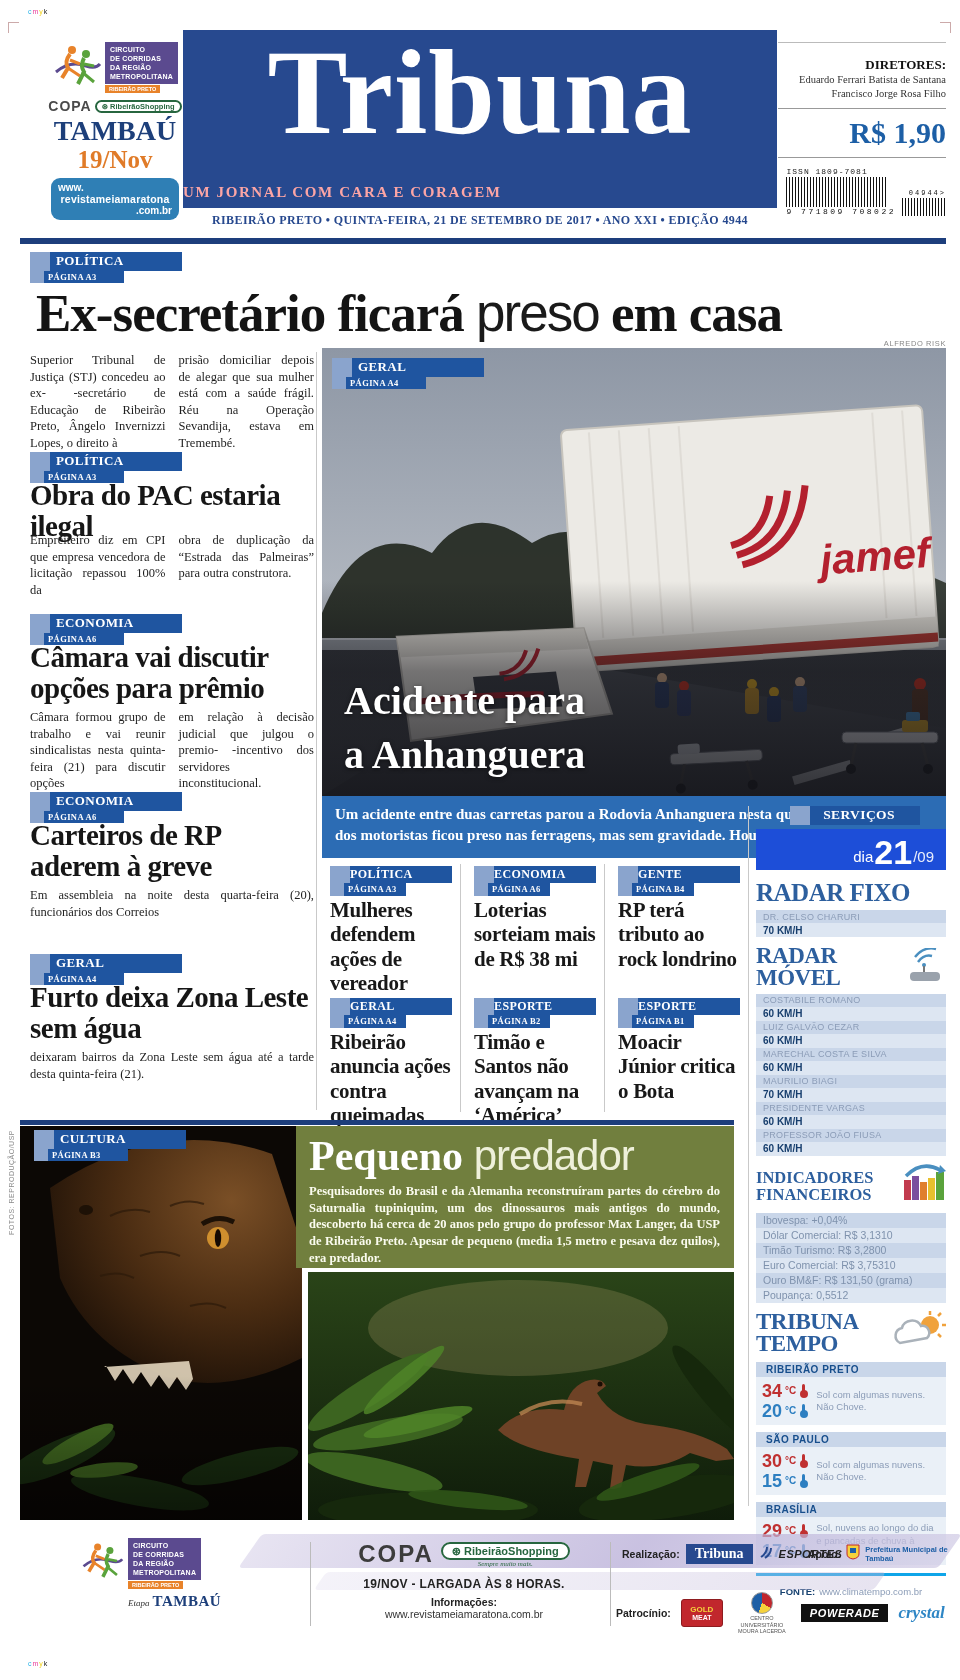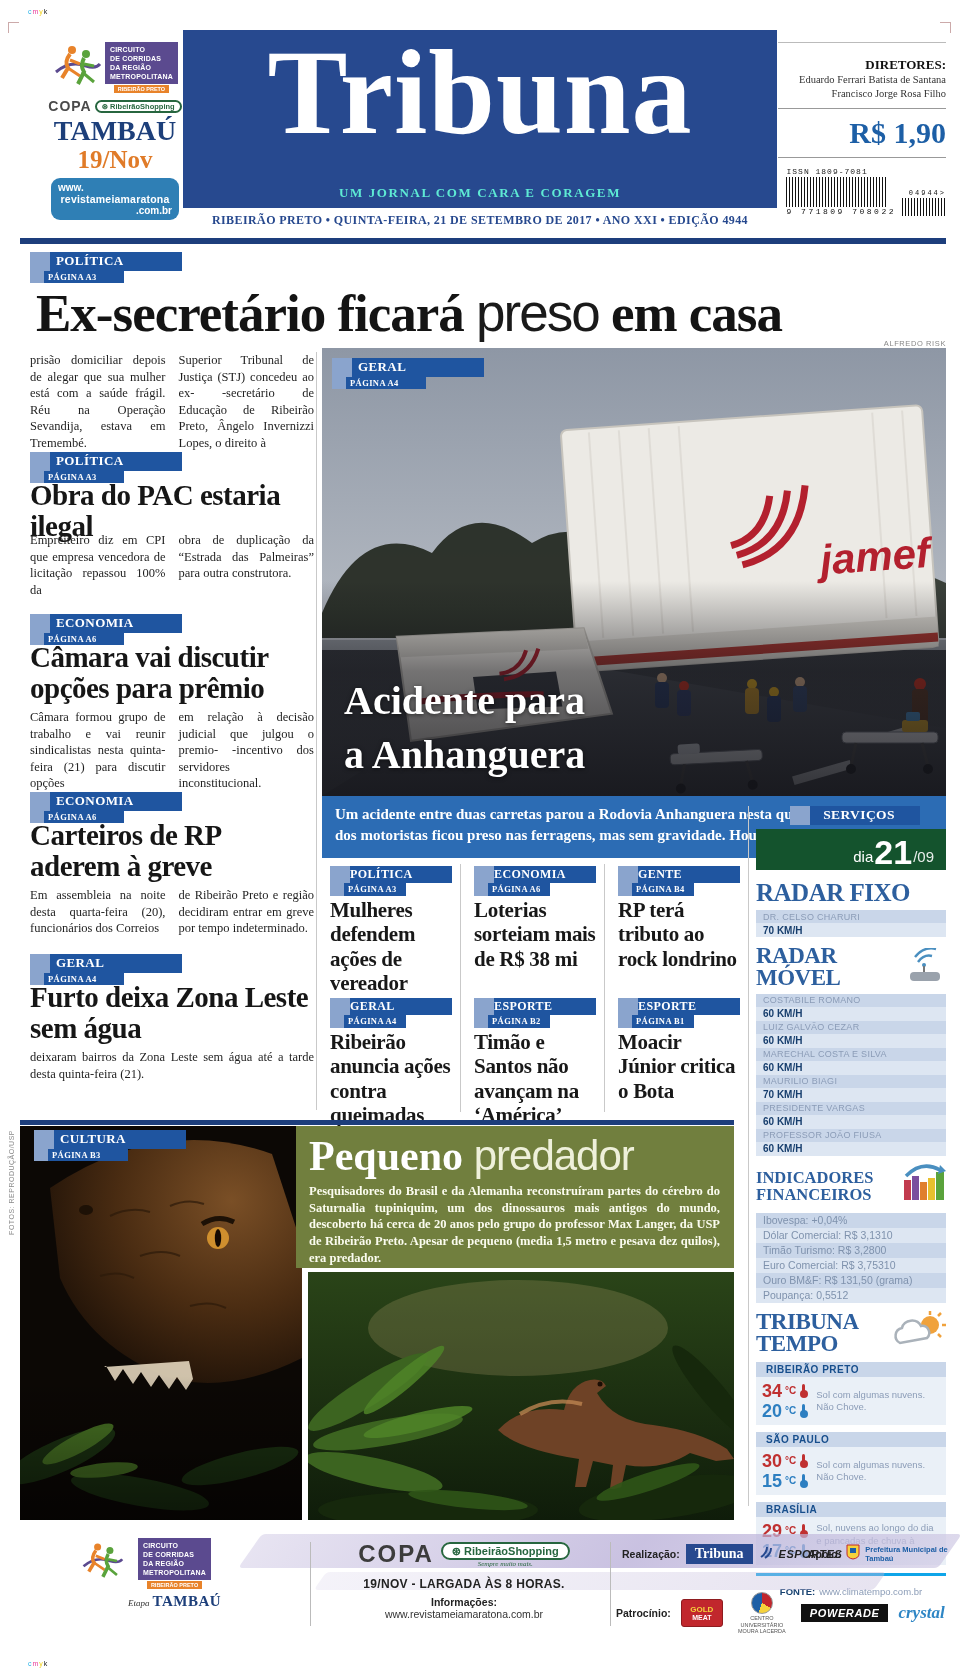--- a/index.html
+++ b/index.html
@@ -23,21 +23,21 @@
   .adt-tambau{font:bold 28px/1 "Liberation Serif",serif;color:#1d3f7a;margin-top:3px;}
   .adt-date{font:bold 25px/1 "Liberation Serif",serif;color:#e07b28;margin-top:2px;}
   .adt-url{background:#2f7fb5;border-radius:9px;color:#fff;width:128px;padding:4px 7px;margin-top:6px;box-sizing:border-box;}
   .adt-url .u1{display:block;font:bold 10px/1.1 "Liberation Sans",sans-serif;text-align:left;}
   .adt-url .u2{display:block;font:bold 10.5px/1.15 "Liberation Sans",sans-serif;text-align:center;letter-spacing:.2px;}
   .adt-url .u3{display:block;font:bold 10px/1.1 "Liberation Sans",sans-serif;text-align:right;}
 
   
   #masthead{left:183px;top:30px;width:594px;height:178px;background:#27498f;display:flex;flex-direction:column;justify-content:space-between;padding-bottom:7px;box-sizing:border-box;}
   .mast-title{font-weight:bold;font-size:120px;line-height:1.02;color:#fff;text-align:center;letter-spacing:1px;margin-top:2px;}
-  .mast-slogan{font-weight:bold;font-size:13px;color:#5eead4;text-align:center;letter-spacing:1.6px;}
+  .mast-slogan{font-weight:bold;font-size:15px;color:#fca5a5;text-align:left;letter-spacing:1.6px;}
   #dateline{left:183px;top:213px;width:594px;font:bold 12px "Liberation Serif",serif;color:#26488e;text-align:center;letter-spacing:.4px;}
   #info-col{left:778px;top:42px;width:168px;border-top:1px solid #bbb;padding-top:14px;}
   .dir-label{font:bold 13px "Liberation Serif",serif;color:#111;text-align:right;}
   .dir-name{font:10.5px/1.35 "Liberation Serif",serif;color:#333;text-align:right;}
   .info-rule{border-top:1px solid #999;margin:7px 0;}
   .price{font:bold 30px "Liberation Serif",serif;color:#1d5fa6;text-align:right;}
   .barcode-wrap{display:flex;justify-content:flex-end;gap:6px;align-items:flex-end;margin-top:9px;}
   .bc-issn{font:8px "Liberation Mono",monospace;letter-spacing:1px;color:#222;}
   .bc-bars{width:100px;height:30px;background:repeating-linear-gradient(90deg,#111 0 1px,#fff 1px 3px);margin-top:1px;}
   .bc-digits{font:8px "Liberation Mono",monospace;letter-spacing:2.5px;color:#111;}
@@ -79,21 +79,21 @@
   #vline-c{left:604px;top:864px;height:248px;}
   #vline-d{left:748px;top:806px;height:700px;}
 
   
   .tz-title{position:absolute;width:124px;font:bold 21px/1.16 "Liberation Serif",serif;letter-spacing:-.3px;color:#181818;}
 
   
   #rail{left:756px;top:806px;width:190px;}
   .slab-rail{position:static;display:block;margin-left:34px;}
   .slab-rail .slab-main{width:130px;text-align:center;padding-left:14px;font-size:13.5px;}
-  .day-box{height:36px;background:#14532d;margin-top:4px;display:flex;align-items:flex-end;justify-content:flex-end;padding:2px 12px 3px;color:#fff;gap:1px;}
+  .day-box{height:36px;background:#1d4ed8;margin-top:4px;display:flex;align-items:flex-end;justify-content:flex-end;padding:2px 12px 3px;color:#fff;gap:1px;}
   .day-pre{font:15px "Liberation Sans",sans-serif;margin-bottom:2px;}
   .day-num{font:bold 34px/0.9 "Liberation Sans",sans-serif;}
   .day-suf{font:15px "Liberation Sans",sans-serif;margin-bottom:2px;opacity:.9;}
   .rail-h1{font:bold 25px/1 "Liberation Serif",serif;color:#2d5f9e;letter-spacing:-.5px;margin:10px 0 5px;}
   .rail-h-row{display:flex;justify-content:space-between;align-items:center;margin:8px 0 5px;}
   .rail-h2{font:bold 23px/0.95 "Liberation Serif",serif;color:#2d5f9e;letter-spacing:-.5px;margin:0;}
   .rail-h3{font:bold 16.5px/1.05 "Liberation Serif",serif;color:#2d5f9e;margin:0;}
   .rrow-name{background:#c9d6e9;color:#8b9cb7;font:9px "Liberation Sans",sans-serif;padding:1.5px 7px;letter-spacing:.3px;}
   .rrow-speed{background:#dde6f2;color:#173e6d;font:bold 10px "Liberation Sans",sans-serif;padding:1.5px 7px;}
   .irow{font:10.5px "Liberation Sans",sans-serif;color:#7f92ad;padding:1.5px 7px;}
@@ -125,21 +125,21 @@
   .gb-text{margin-top:5px;font:bold 12.5px/1.33 "Liberation Serif",serif;color:#fbfcef;text-align:justify;}
   #jungle{left:308px;top:1272px;width:426px;height:248px;overflow:hidden;}
   #culture-credit{left:8px;top:1130px;writing-mode:vertical-rl;transform:rotate(180deg);font:7px "Liberation Sans",sans-serif;color:#8a8a8a;letter-spacing:.5px;}
 
   
   #footer{left:20px;top:1532px;width:926px;height:104px;}
   .ft-swoosh1{position:absolute;left:230px;top:2px;width:700px;height:34px;background:linear-gradient(95deg,#ddd8ec,#b2a7d4 55%,#cfc9e4);transform:skewX(-35deg);opacity:.7;border-radius:4px;}
   .ft-swoosh2{position:absolute;left:300px;top:40px;width:560px;height:18px;background:linear-gradient(95deg,#e4e0f0,#c3bada);transform:skewX(-35deg);opacity:.4;border-radius:4px;}
   .ftz{position:absolute;z-index:2;}
   #ft-logo{left:60px;top:6px;display:flex;gap:4px;}
-  .ft-logo-txt{display:flex;flex-direction:column;align-items:center;}
+  .ft-logo-txt{display:flex;flex-direction:column;align-items:flex-start;}
   .ft-etapa{margin-top:3px;text-align:center;}
   .ft-etapa .e{font:italic 9px "Liberation Serif",serif;color:#333;margin-right:3px;}
   .ft-etapa .t{font:bold 15px "Liberation Serif",serif;color:#1d3f7a;letter-spacing:.5px;}
   #ft-div1{left:290px;top:10px;height:84px;border-left:1px solid #bbb;}
   #ft-center{left:306px;top:8px;width:276px;text-align:center;}
   .ft-copa-row{display:flex;justify-content:center;align-items:center;gap:7px;}
   .ft-copa{font:bold 24px "Liberation Sans",sans-serif;color:#3c3c3c;letter-spacing:2px;}
   .pill-lg{border:2px solid #27663f;border-radius:12px;padding:1px 9px;font:bold 11px "Liberation Sans",sans-serif;color:#27663f;background:#fff;white-space:nowrap;}
   .pill-tag{font:italic 7px "Liberation Serif",serif;color:#27663f;display:block;margin-top:1px;}
   .ft-event{font:bold 12px "Liberation Sans",sans-serif;color:#222;margin-top:9px;letter-spacing:.3px;}
@@ -235,22 +235,22 @@
   </div>
   <div class="abs" id="top-rule"></div>
 
   <div class="slab" style="left:30px;top:252px;">
     <span class="slab-main">POLÍTICA</span>
     <span class="slab-sub">PÁGINA A3</span>
   </div>
   <h1 class="abs" id="lead-headline" style="margin:8px;"><span>Ex-secretário ficará </span><span class="hl-light">preso</span><span> em casa</span></h1>
   <div class="abs" id="photo-credit">ALFREDO RISK</div>
   <div class="abs story-text twocol" id="lead-text">
+    <p>Superior Tribunal de Justiça (STJ) concedeu ao ex- -secretário de Educação de Ribeirão Preto, Ângelo Invernizzi Lopes, o direito à</p>
     <p>prisão domiciliar depois de alegar que sua mulher está com a saúde frágil. Réu na Operação Sevandija, estava em Tremembé.</p>
-    <p>Superior Tribunal de Justiça (STJ) concedeu ao ex- -secretário de Educação de Ribeirão Preto, Ângelo Invernizzi Lopes, o direito à</p>
   </div>
 
   <div class="slab" style="left:30px;top:452px;">
     <span class="slab-main">POLÍTICA</span>
     <span class="slab-sub">PÁGINA A3</span>
   </div>
   <h2 class="abs story-title" id="s2-title" style="margin:0;">Obra do PAC estaria ilegal</h2>
   <div class="abs story-text twocol" id="s2-text">
     <p>Empreiteiro diz em CPI que empresa vencedora de licitação repassou 100% da</p>
       <p>obra de duplicação da “Estrada das Palmeiras” para outra construtora.</p>
@@ -266,21 +266,20 @@
       <p>em relação à decisão judicial que julgou o premio- -incentivo dos servidores inconstitucional.</p>
   </div>
 
   <div class="slab" style="left:30px;top:792px;">
     <span class="slab-main">ECONOMIA</span>
     <span class="slab-sub">PÁGINA A6</span>
   </div>
   <h2 class="abs story-title" id="s4-title" style="margin:0;">Carteiros de RP aderem à greve</h2>
   <div class="abs story-text twocol" id="s4-text">
     <p>Em assembleia na noite desta quarta-feira (20), funcionários dos Correios</p>
-      <p>de Ribeirão Preto e região decidiram entrar em greve por tempo indeterminado.</p>
   </div>
 
   <div class="slab" style="left:30px;top:954px;">
     <span class="slab-main">GERAL</span>
     <span class="slab-sub">PÁGINA A4</span>
   </div>
   <h2 class="abs story-title" id="s5-title" style="margin:0;">Furto deixa Zona Leste sem água</h2>
   <div class="abs story-text twocol" id="s5-text">
       <p>deixaram bairros da Zona Leste sem água até a tarde desta quinta-feira (21).</p>
   </div>

